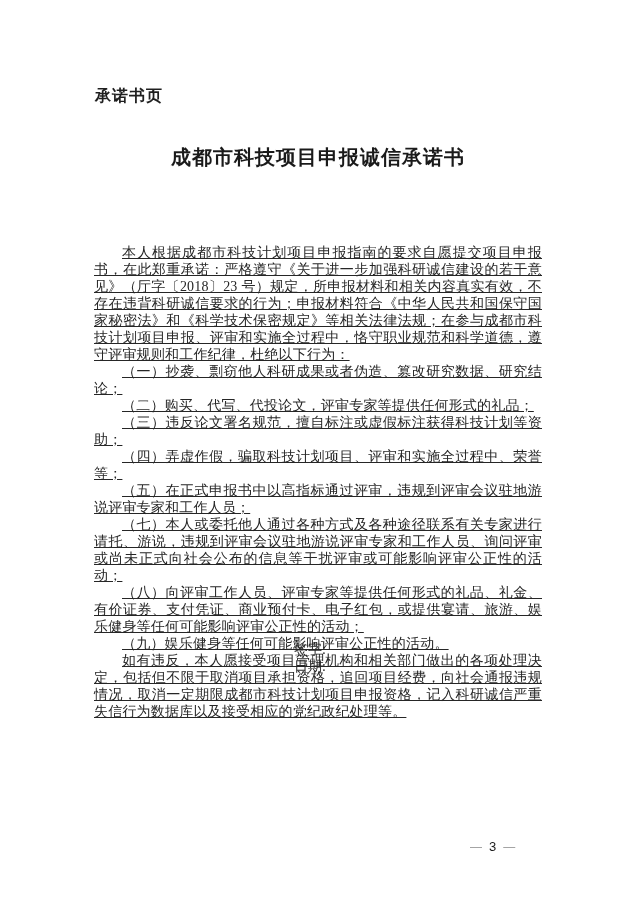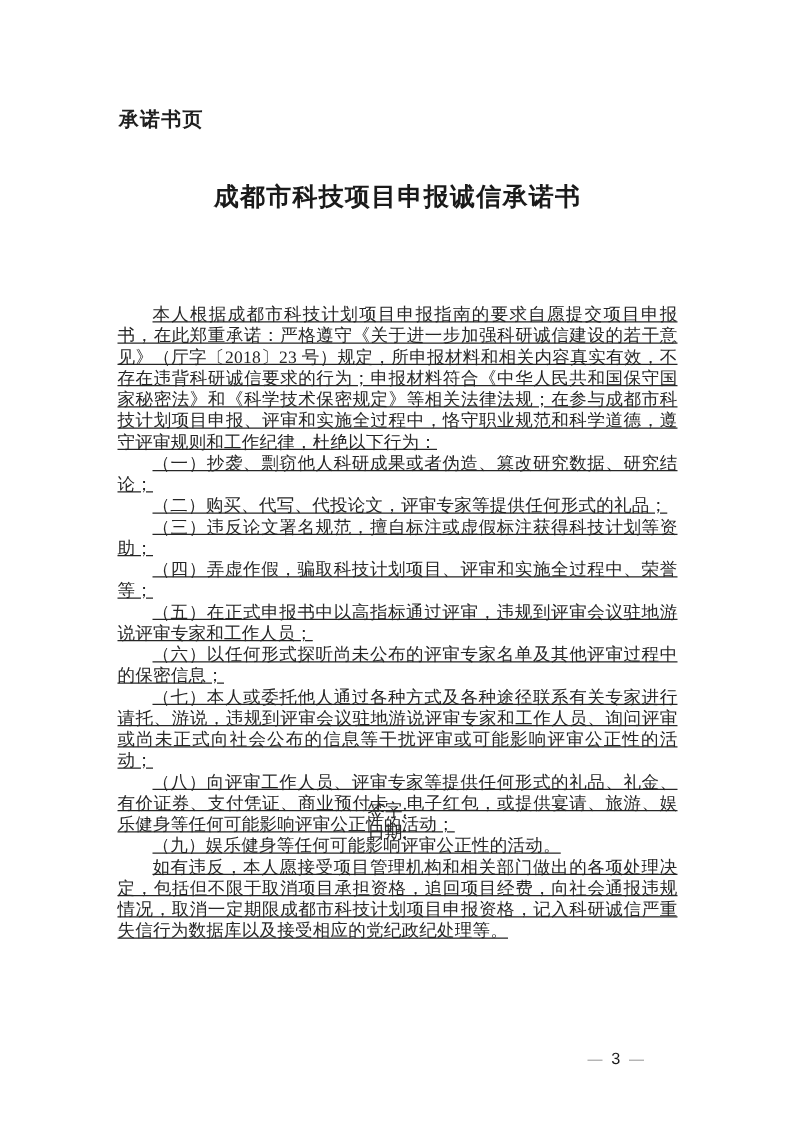--- a/index.html
+++ b/index.html
@@ -106,21 +106,20 @@
   <h1 class="doc-title">成都市科技项目申报诚信承诺书</h1>
 
 
   <div class="doc-body">
     <p class="para">本人根据成都市科技计划项目申报指南的要求自愿提交项目申报书，在此郑重承诺：严格遵守《关于进一步加强科研诚信建设的若干意见》（厅字〔2018〕23 号）规定，所申报材料和相关内容真实有效，不存在违背科研诚信要求的行为；申报材料符合《中华人民共和国保守国家秘密法》和《科学技术保密规定》等相关法律法规；在参与成都市科技计划项目申报、评审和实施全过程中，恪守职业规范和科学道德，遵守评审规则和工作纪律，杜绝以下行为：</p>
     <p class="para">（一）抄袭、剽窃他人科研成果或者伪造、篡改研究数据、研究结论；</p>
     <p class="para">（二）购买、代写、代投论文，评审专家等提供任何形式的礼品；</p>
     <p class="para">（三）违反论文署名规范，擅自标注或虚假标注获得科技计划等资助；</p>
     <p class="para">（四）弄虚作假，骗取科技计划项目、评审和实施全过程中、荣誉等；</p>
     <p class="para">（五）在正式申报书中以高指标通过评审，违规到评审会议驻地游说评审专家和工作人员；</p>
-    <p class="para">（六）以任何形式探听尚未公布的评审专家名单及其他评审过程中的保密信息；</p>
     <p class="para">（七）本人或委托他人通过各种方式及各种途径联系有关专家进行请托、游说，违规到评审会议驻地游说评审专家和工作人员、询问评审或尚未正式向社会公布的信息等干扰评审或可能影响评审公正性的活动；</p>
     <p class="para">（八）向评审工作人员、评审专家等提供任何形式的礼品、礼金、有价证券、支付凭证、商业预付卡、电子红包，或提供宴请、旅游、娱乐健身等任何可能影响评审公正性的活动；</p>
     <p class="para">（九）娱乐健身等任何可能影响评审公正性的活动。</p>
     <p class="para">如有违反，本人愿接受项目管理机构和相关部门做出的各项处理决定，包括但不限于取消项目承担资格，追回项目经费，向社会通报违规情况，取消一定期限成都市科技计划项目申报资格，记入科研诚信严重失信行为数据库以及接受相应的党纪政纪处理等。</p>
   </div>
 
   <div class="signature">
     <div>签字:</div>
     <div>日期:</div>
   </div>

